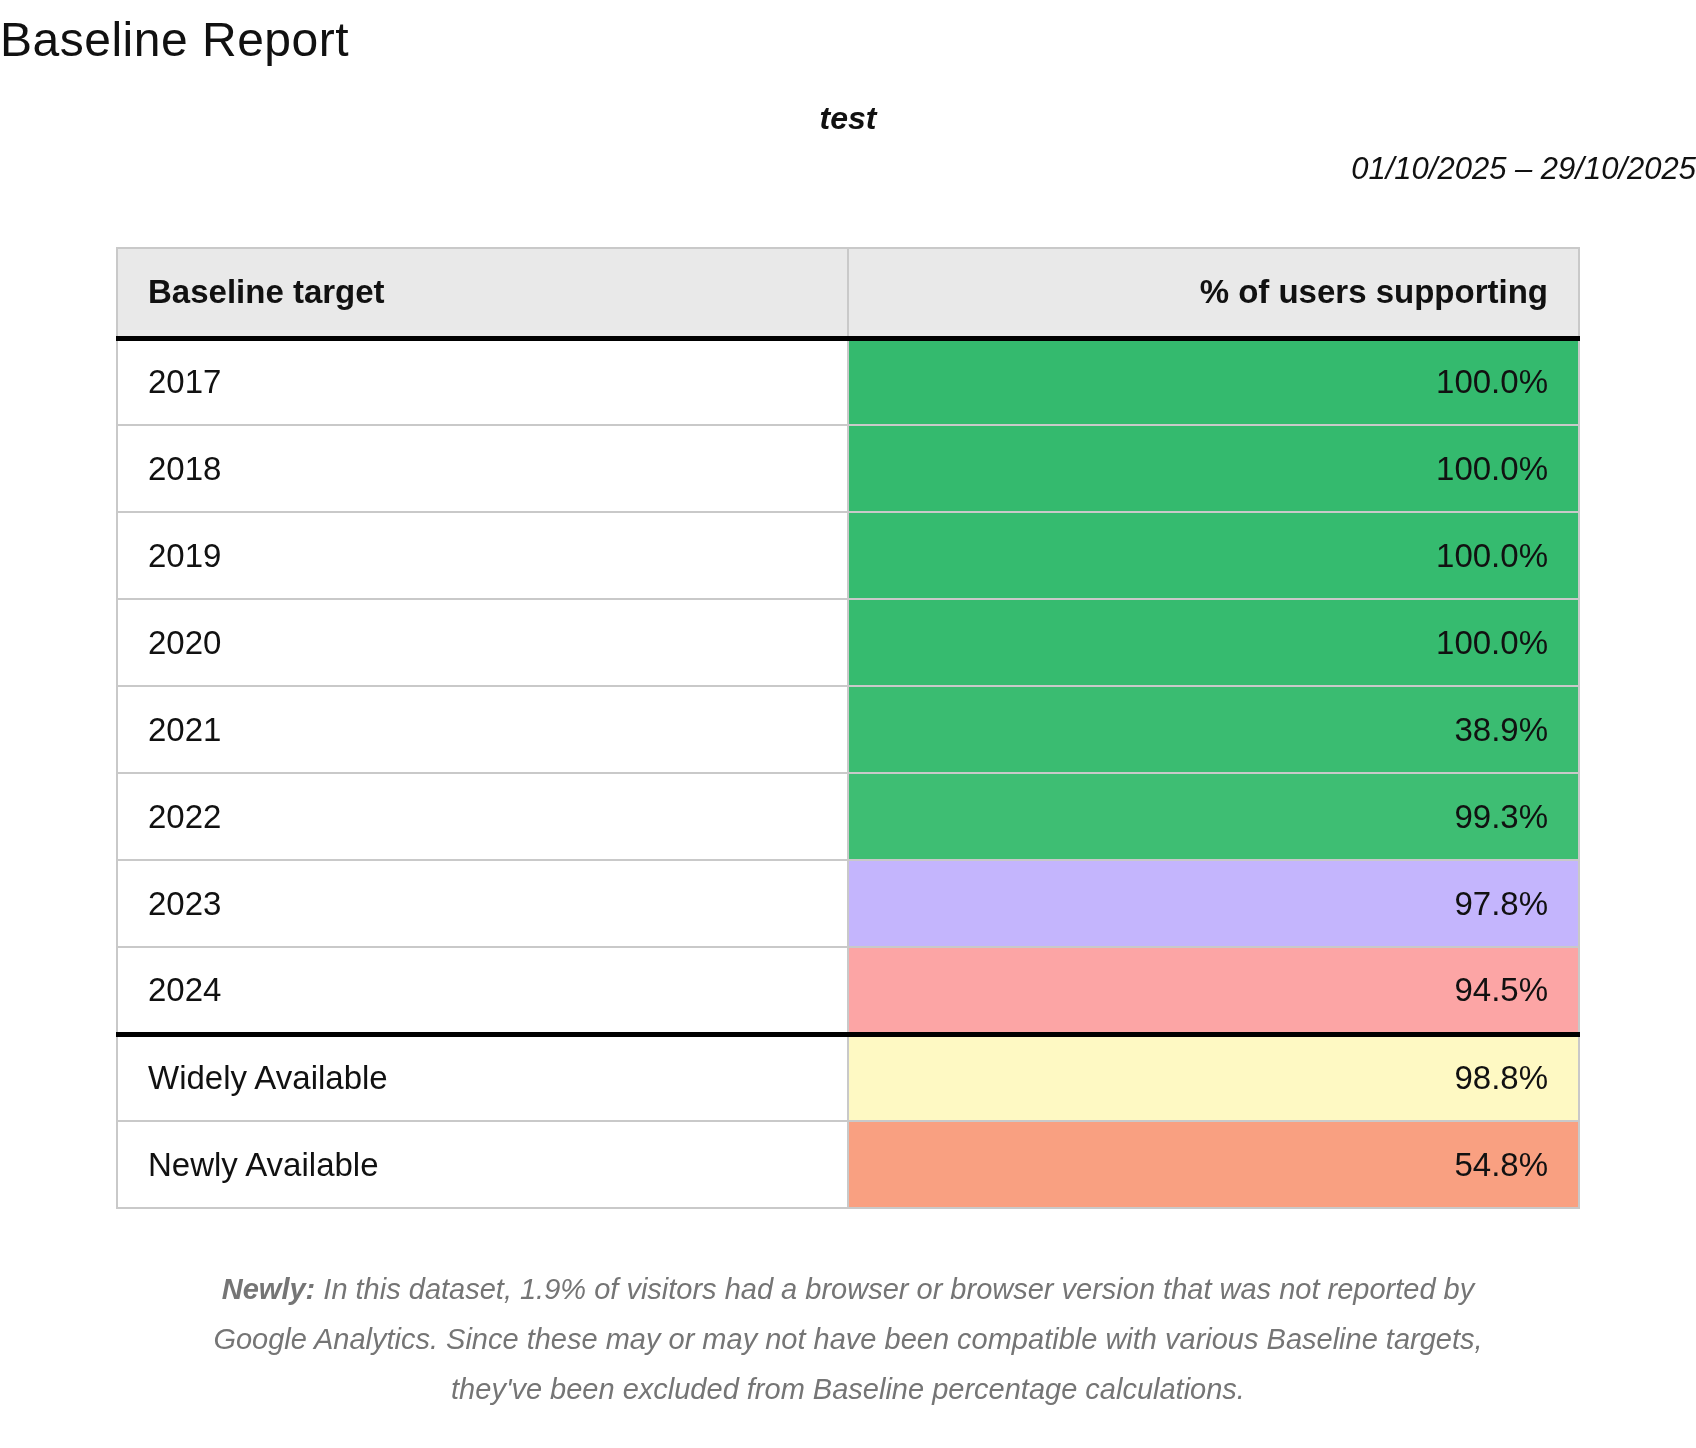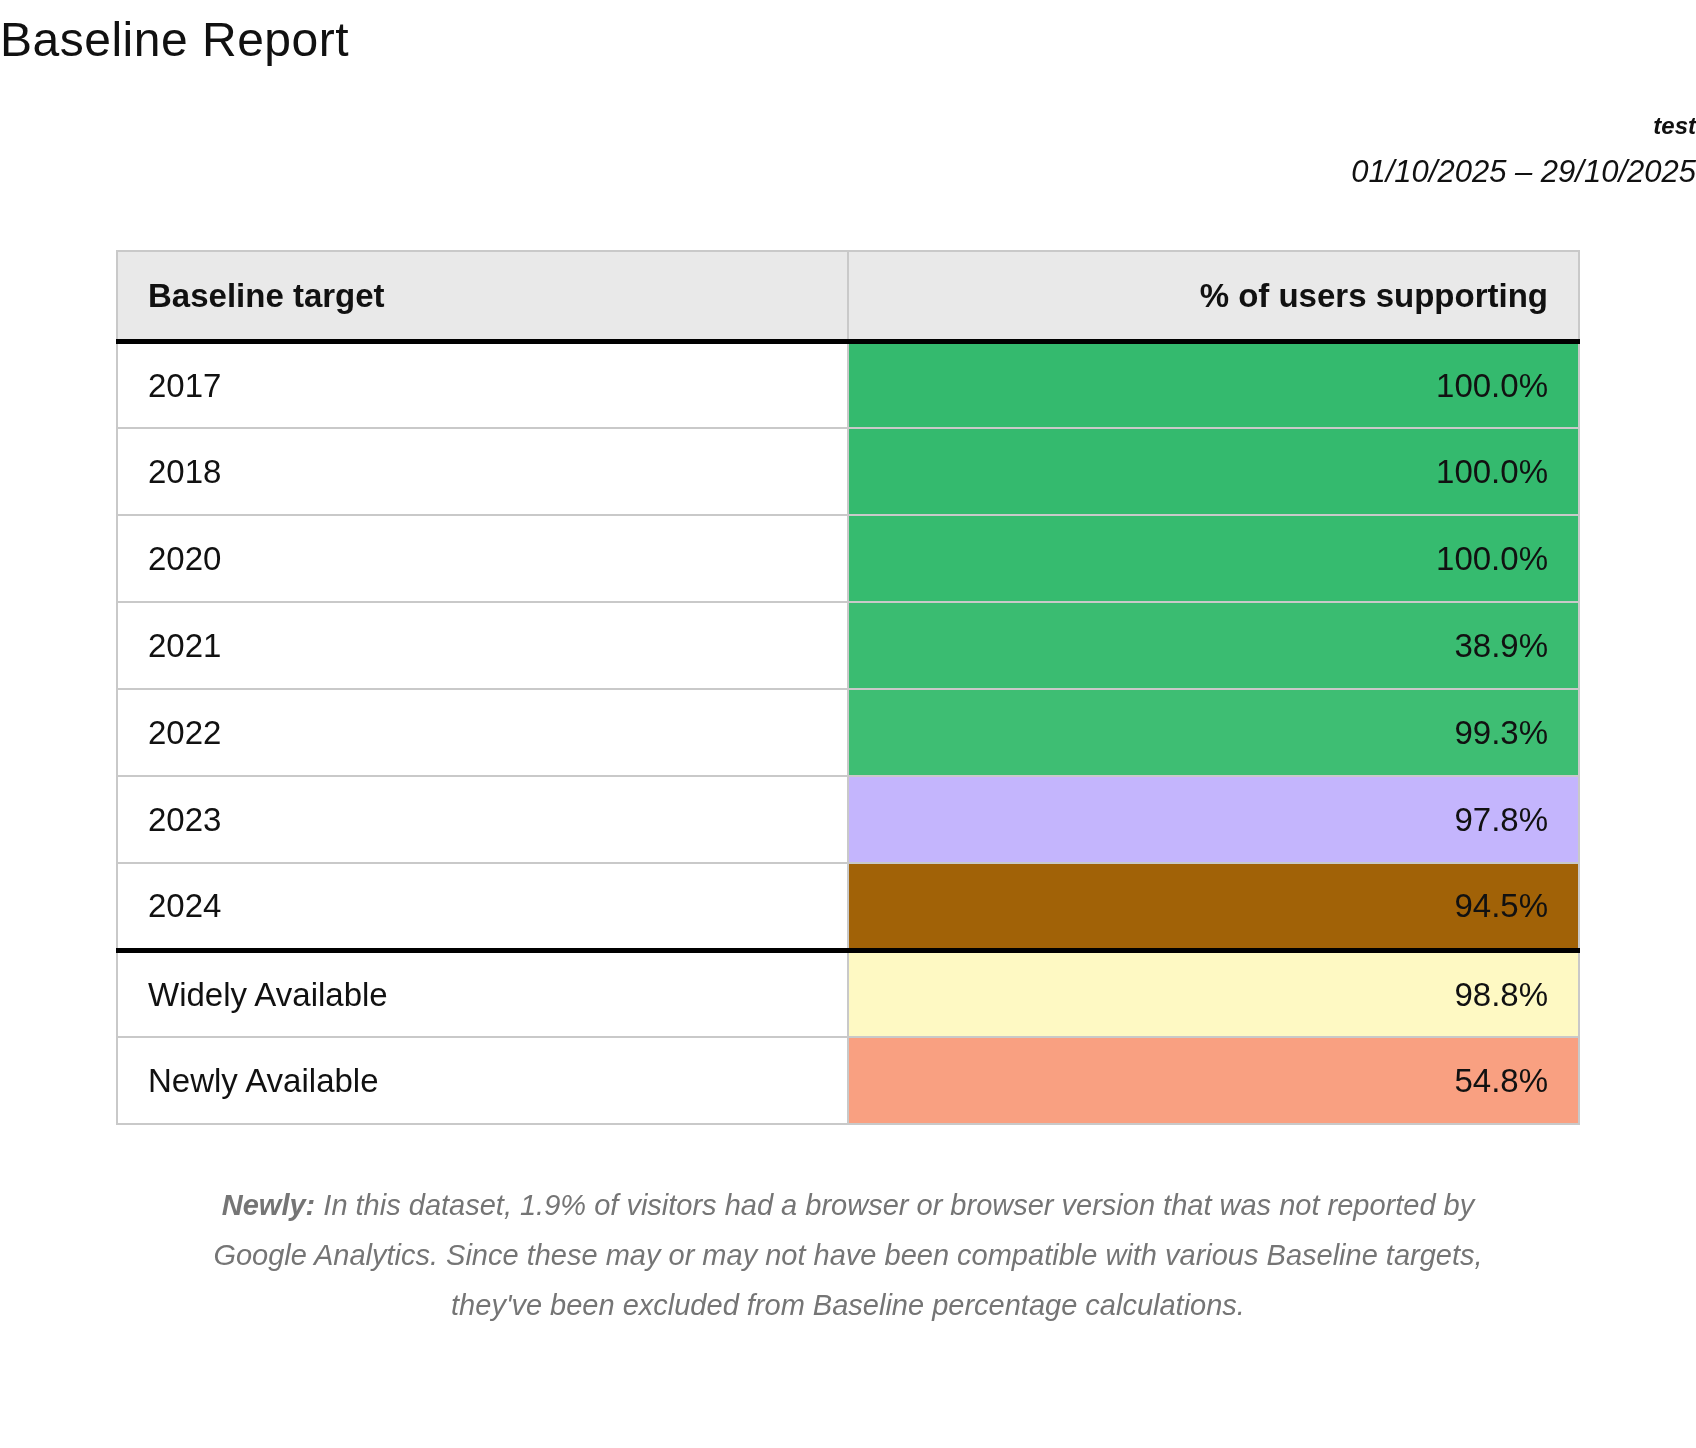--- a/index.html
+++ b/index.html
@@ -24,23 +24,23 @@
   .report-title {
     margin: 0;
     padding-top: 14px;
     text-align: left;
     font-size: 48px;
     font-weight: 500;
     line-height: 1.1;
     letter-spacing: 0.5px;
   }
   .report-subtitle {
-    margin: 46px 0 0 0;
-    text-align: right;
-    font-size: 24px;
+    margin: 34px 0 0 0;
+    text-align: center;
+    font-size: 32px;
     font-weight: 700;
     font-style: italic;
     line-height: 1.1;
   }
   .report-daterange {
     margin: 14px 0 0 0;
     text-align: right;
     font-size: 31px;
     font-weight: 400;
     font-style: italic;
@@ -112,38 +112,42 @@
   <tbody>
       <tr>
     <td class="target-cell">2017</td>
     <td class="value-cell" style="background: rgb(52, 186, 110);">100.0%</td>
   </tr>
       <tr>
     <td class="target-cell">2018</td>
     <td class="value-cell" style="background: rgb(52, 186, 110);">100.0%</td>
   </tr>
       <tr>
+    <td class="target-cell">2019</td>
+    <td class="value-cell" style="background: rgb(53, 187, 111);">100.0%</td>
+  </tr>
+      <tr>
     <td class="target-cell">2020</td>
     <td class="value-cell" style="background: rgb(54, 187, 111);">100.0%</td>
   </tr>
       <tr>
     <td class="target-cell">2021</td>
     <td class="value-cell" style="background: rgb(58, 188, 113);">38.9%</td>
   </tr>
       <tr>
     <td class="target-cell">2022</td>
     <td class="value-cell" style="background: rgb(62, 190, 115);">99.3%</td>
   </tr>
       <tr>
     <td class="target-cell">2023</td>
     <td class="value-cell" style="background: #c4b5fd;">97.8%</td>
   </tr>
       <tr>
     <td class="target-cell">2024</td>
-    <td class="value-cell" style="background: #a16207; margin-top: 34px;">94.5%</td>
+    <td class="value-cell" style="background: #fca5a5; margin-top: 34px;">94.5%</td>
   </tr>
       <tr class="group-start">
     <td class="target-cell">Widely Available</td>
     <td class="value-cell" style="background: #fef9c3;">98.8%</td>
   </tr>
       <tr>
     <td class="target-cell">Newly Available</td>
     <td class="value-cell" style="background: rgb(249, 160, 129);">54.8%</td>
   </tr>
     </tbody>

